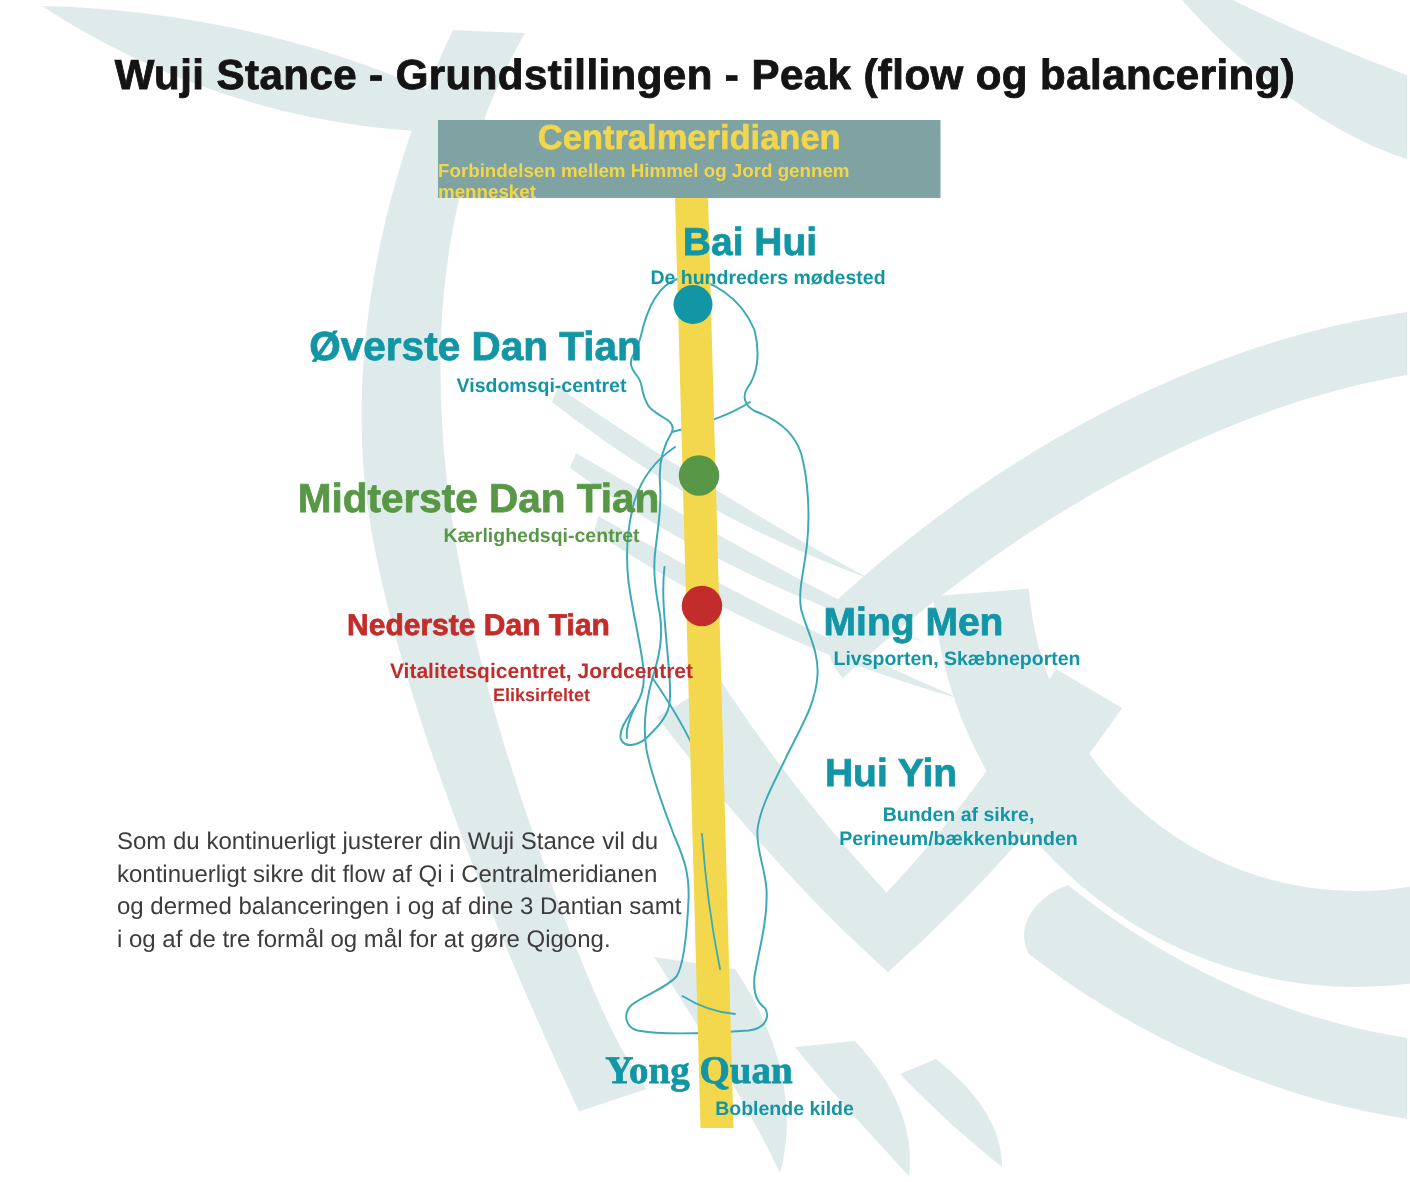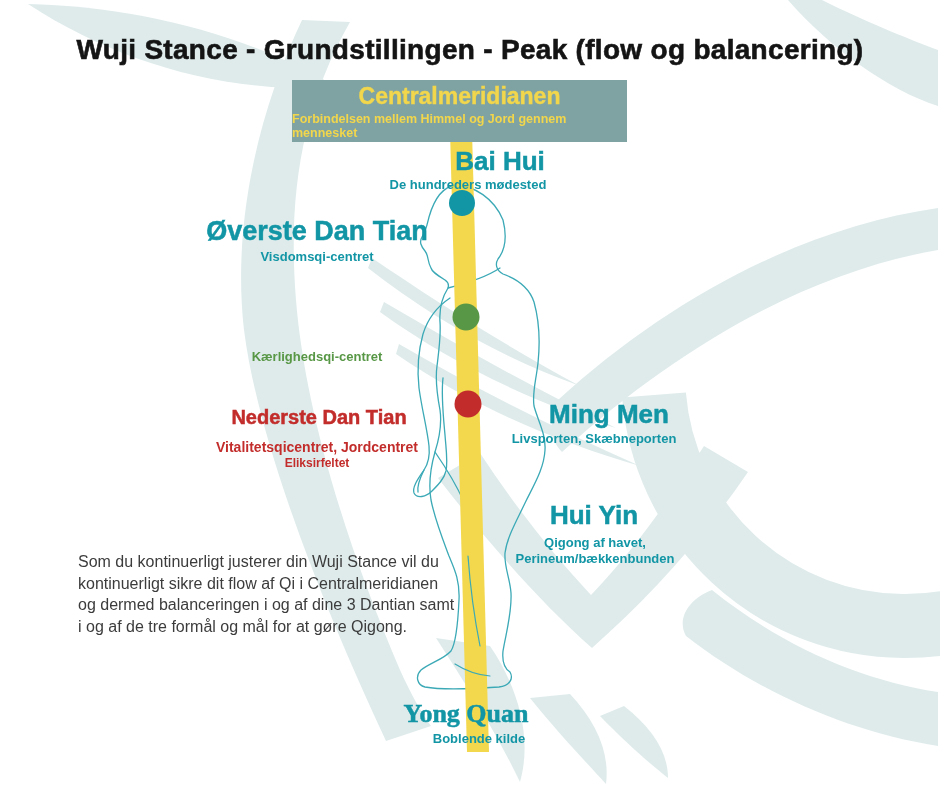--- a/index.html
+++ b/index.html
@@ -14,34 +14,34 @@
     background:#ffffff;
   }
   svg.layer{position:absolute;left:0;top:0;}
   .abs{position:absolute;white-space:nowrap;}
   .centered{transform:translateX(-50%);}
   .main-title{
     font-size:28px;font-weight:bold;color:var(--title,#141414);
     letter-spacing:.3px;-webkit-text-stroke:.6px currentColor;
   }
   .banner{
-    position:absolute;left:292px;top:80px;width:335px;height:62px;
+    position:absolute;left:292px;top:80px;width:335px;height:52px;
     background:var(--banner_bg,#7FA3A3);
     display:flex;flex-direction:column;align-items:center;justify-content:center;
     gap:2px;
   }
   .banner .b-title{
     font-size:23px;font-weight:bold;color:var(--banner_text,#F2D64B);
     -webkit-text-stroke:.4px currentColor;
   }
   .banner .b-sub{
     font-size:12.5px;font-weight:bold;color:var(--banner_text,#F2D64B);
   }
   .pt-title{font-size:26px;font-weight:bold;-webkit-text-stroke:.5px currentColor;}
-  .pt-sub{font-size:13px;font-weight:bold;}
+  .pt-sub{font-size:13px;font-weight:bold;margin-left:44px;}
   .teal{color:var(--teal,#1295A5);}
   .green{color:var(--green,#579745);}
   .red{color:var(--red,#C22D2B);}
   .paragraph{
     position:absolute;left:78px;top:551px;width:378px;
     font-size:16px;line-height:21.5px;color:var(--paragraph,#3C3C3C);
     white-space:normal;
   }
 </style>
 </head>
@@ -107,31 +107,32 @@
     <div class="b-title">Centralmeridianen</div>
     <div class="b-sub">Forbindelsen mellem Himmel og Jord gennem mennesket</div>
   </div>
 
   <div class="abs centered pt-title teal" style="left:500px;top:146px;">Bai Hui</div>
   <div class="abs centered pt-sub teal" style="left:468px;top:177px;">De hundreders mødested</div>
 
   <div class="abs centered pt-title teal" style="left:317px;top:216px;font-size:27px;">Øverste Dan Tian</div>
   <div class="abs centered pt-sub teal" style="left:317px;top:249px;">Visdomsqi-centret</div>
 
+  <div class="abs centered pt-title green" style="left:319px;top:317px;font-size:27px;">Midterste Dan Tian</div>
   <div class="abs centered pt-sub green" style="left:317px;top:349px;">Kærlighedsqi-centret</div>
 
   <div class="abs centered pt-title red" style="left:319px;top:406px;font-size:20px;">Nederste Dan Tian</div>
   <div class="abs centered pt-sub red" style="left:317px;top:439px;font-size:14px;">Vitalitetsqicentret, Jordcentret</div>
   <div class="abs centered pt-sub red" style="left:317px;top:456px;font-size:12px;">Eliksirfeltet</div>
 
   <div class="abs centered pt-title teal" style="left:609px;top:399px;">Ming Men</div>
   <div class="abs centered pt-sub teal" style="left:594px;top:431px;">Livsporten, Skæbneporten</div>
 
   <div class="abs centered pt-title teal" style="left:594px;top:500px;">Hui Yin</div>
-  <div class="abs centered pt-sub teal" style="left:595px;top:535px;">Qigong af havet,</div>
+  <div class="abs centered pt-sub teal" style="left:595px;top:535px;">Bunden af sikre,</div>
   <div class="abs centered pt-sub teal" style="left:595px;top:551px;">Perineum/bækkenbunden</div>
 
   <div class="paragraph">Som du kontinuerligt justerer din Wuji Stance vil du kontinuerligt sikre dit flow af Qi i Centralmeridianen og dermed balanceringen i og af dine 3 Dantian samt i og af de tre formål og mål for at gøre Qigong.</div>
 
   <div class="abs centered pt-title teal" style="left:466px;top:699px;font-family:Liberation Serif, serif;">Yong Quan</div>
   <div class="abs centered pt-sub teal" style="left:479px;top:731px;">Boblende kilde</div>
 
 </div>
 
 </body></html>

